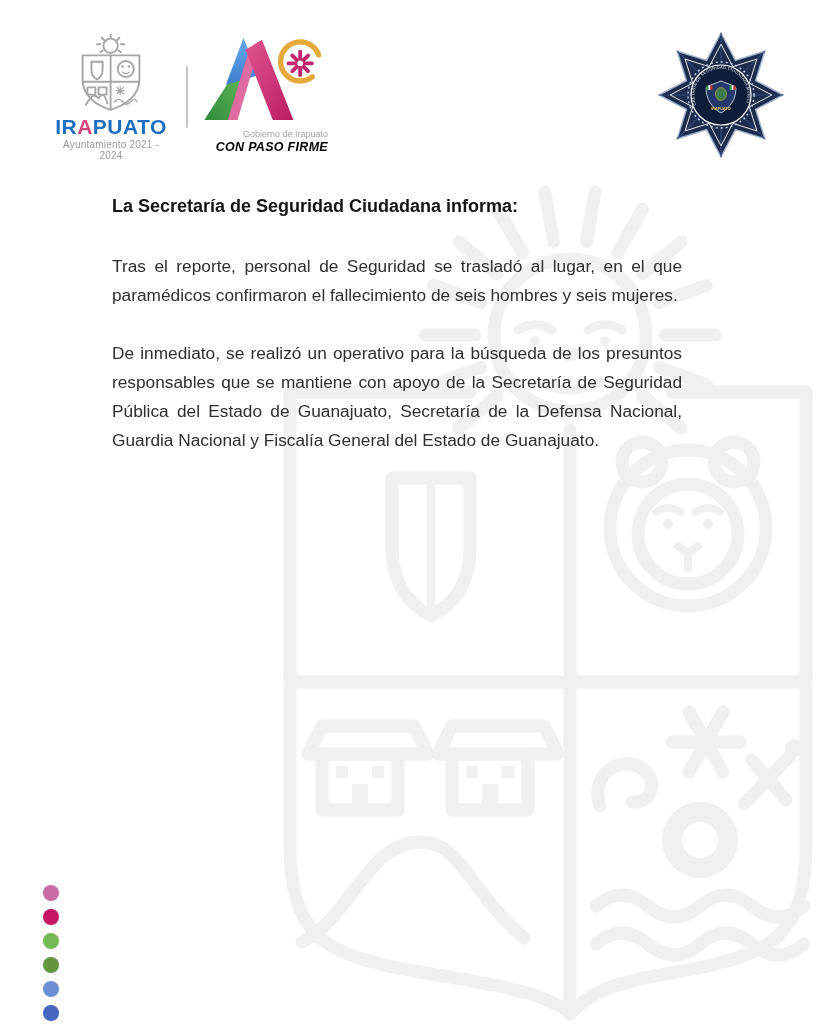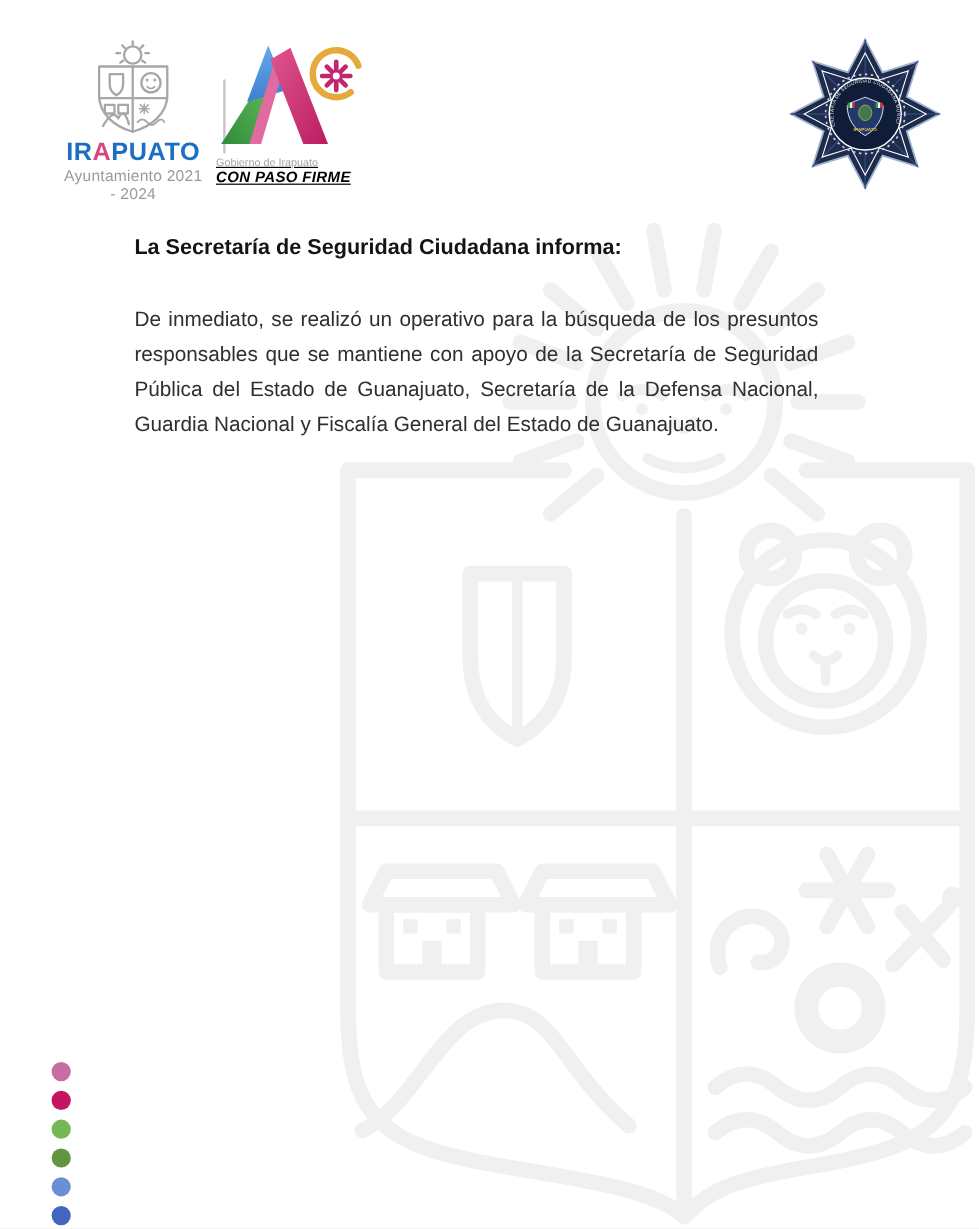--- a/index.html
+++ b/index.html
@@ -8,23 +8,23 @@
     margin:0 auto;overflow:hidden;
     font-family:"Liberation Sans", sans-serif;
   }
   
   .watermark{position:absolute;inset:0;pointer-events:none;}
   
   .crest-logo{position:absolute;left:52px;top:32px;width:118px;text-align:center;}
   .crest-logo svg{display:block;margin:0 auto;}
   .wordmark{font-weight:bold;font-size:21px;letter-spacing:.5px;color:#1b6ec0;line-height:1;margin-top:2px;}
   .wordmark .a1{color:#d6467e;}
-  .crest-sub{font-size:13px;color:#9a9a9a;margin-top:2px;letter-spacing:.2px;}
+  .crest-sub{font-size:10px;color:#9a9a9a;margin-top:2px;letter-spacing:.2px;}
   .header-divider{position:absolute;left:186px;top:66px;width:2px;height:62px;background:#c6c6c6;border-radius:1px;}
-  .gov-logo{position:absolute;left:180px;top:34px;width:128px;text-align:left;text-decoration:underline;}
+  .gov-logo{position:absolute;left:200px;top:34px;width:128px;text-align:right;}
   .gov-line1{font-size:9px;color:#a3a3a3;margin-top:1px;}
   .gov-line2{font-size:12.5px;font-weight:bold;font-style:italic;color:#000000;letter-spacing:.3px;margin-top:1px;}
   .badge{position:absolute;left:650px;top:24px;width:142px;height:142px;}
   
   .article{
     position:absolute;left:112px;top:192px;width:570px;
     font-size:17.3px;line-height:29px;color:#2f2f2f;
   }
   .doc-title{font-weight:bold;font-size:18px;color:#141414;margin:0 0 31px 0;}
   .article p{margin:0 0 29px 0;text-align:justify;}
@@ -177,20 +177,21 @@
       <rect x="8.6" y="-9.5" width="2" height="4.5" fill="#2f9e41"></rect>
       <rect x="10.6" y="-9.5" width="2" height="4.5" fill="#f5f5f5"></rect>
       <rect x="12.6" y="-9.5" width="2" height="4.5" fill="#d02b2b"></rect>
     </g>
     <ellipse cx="0" cy="-1" rx="5.5" ry="6.5" fill="#3f7a4d" stroke="#cfb13f" stroke-width="0.6"></ellipse>
     <text x="0" y="14.5" font-size="3.8" font-weight="bold" fill="#e9c14d" text-anchor="middle" font-family="Liberation Sans, sans-serif">IRAPUATO</text>
   </svg>
 
   <div class="article">
     <h1 class="doc-title">La Secretaría de Seguridad Ciudadana informa:</h1>
+    <p>Tras el reporte, personal de Seguridad se trasladó al lugar, en el que paramédicos confirmaron el fallecimiento de seis hombres y seis mujeres.</p>
     <p>De inmediato, se realizó un operativo para la búsqueda de los presuntos responsables que se mantiene con apoyo de la Secretaría de Seguridad Pública del Estado de Guanajuato, Secretaría de la Defensa Nacional, Guardia Nacional y Fiscalía General del Estado de Guanajuato.</p>
   </div>
 
   <div class="dots">
     <div class="dot" style="background: rgb(201, 108, 164);"></div>
     <div class="dot" style="background: rgb(196, 20, 99);"></div>
     <div class="dot" style="background: rgb(118, 184, 85);"></div>
     <div class="dot" style="background: rgb(99, 148, 64);"></div>
     <div class="dot" style="background: rgb(107, 143, 212);"></div>
     <div class="dot" style="background: rgb(68, 101, 189);"></div>

